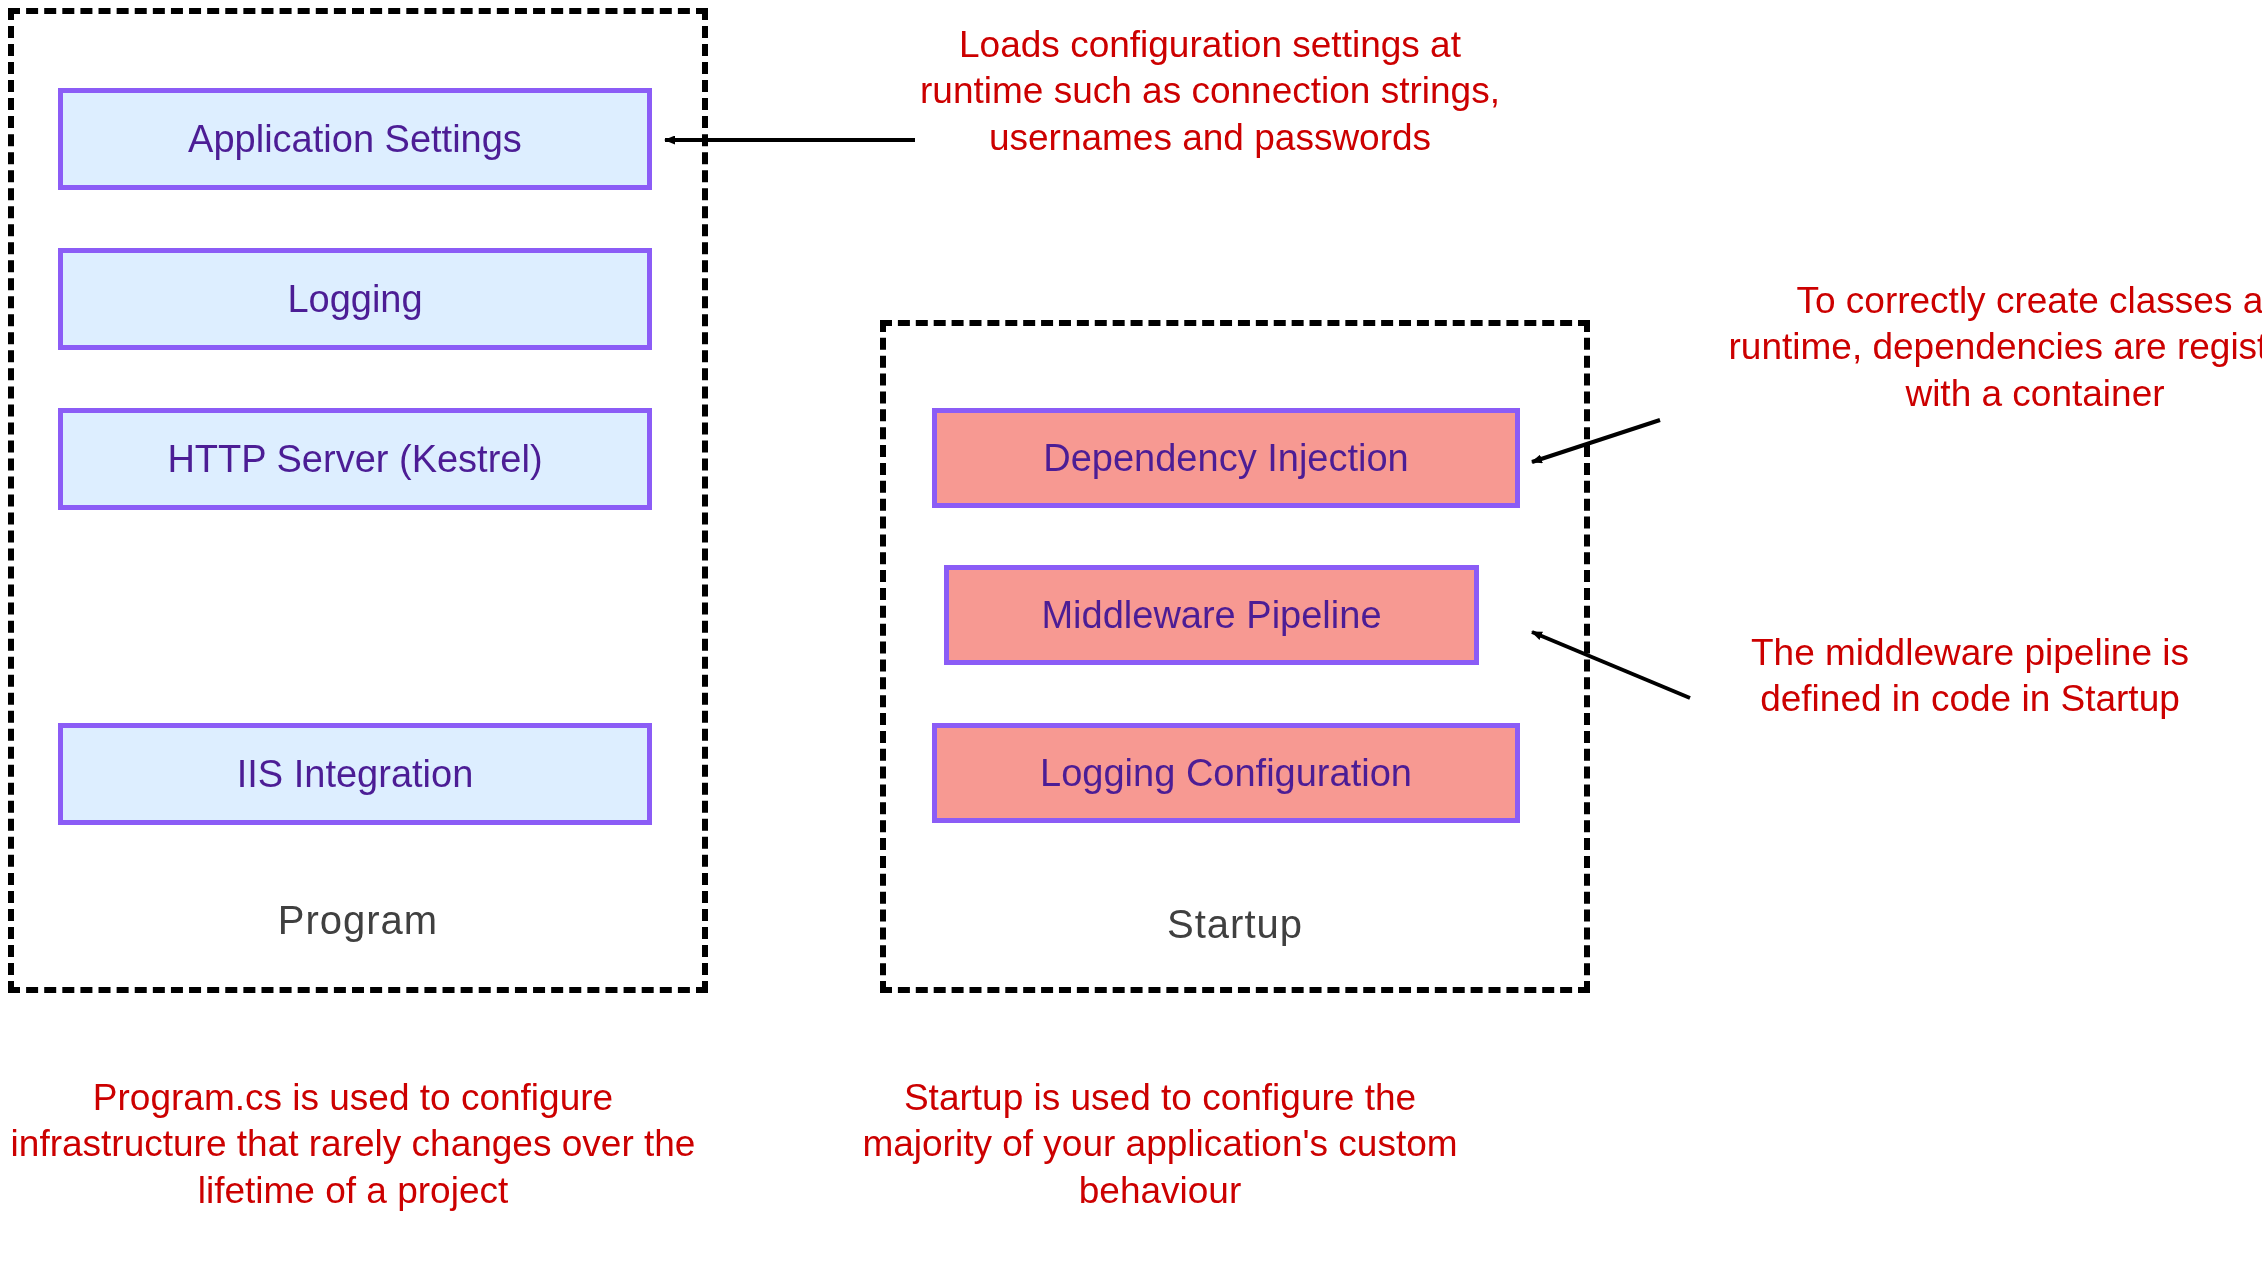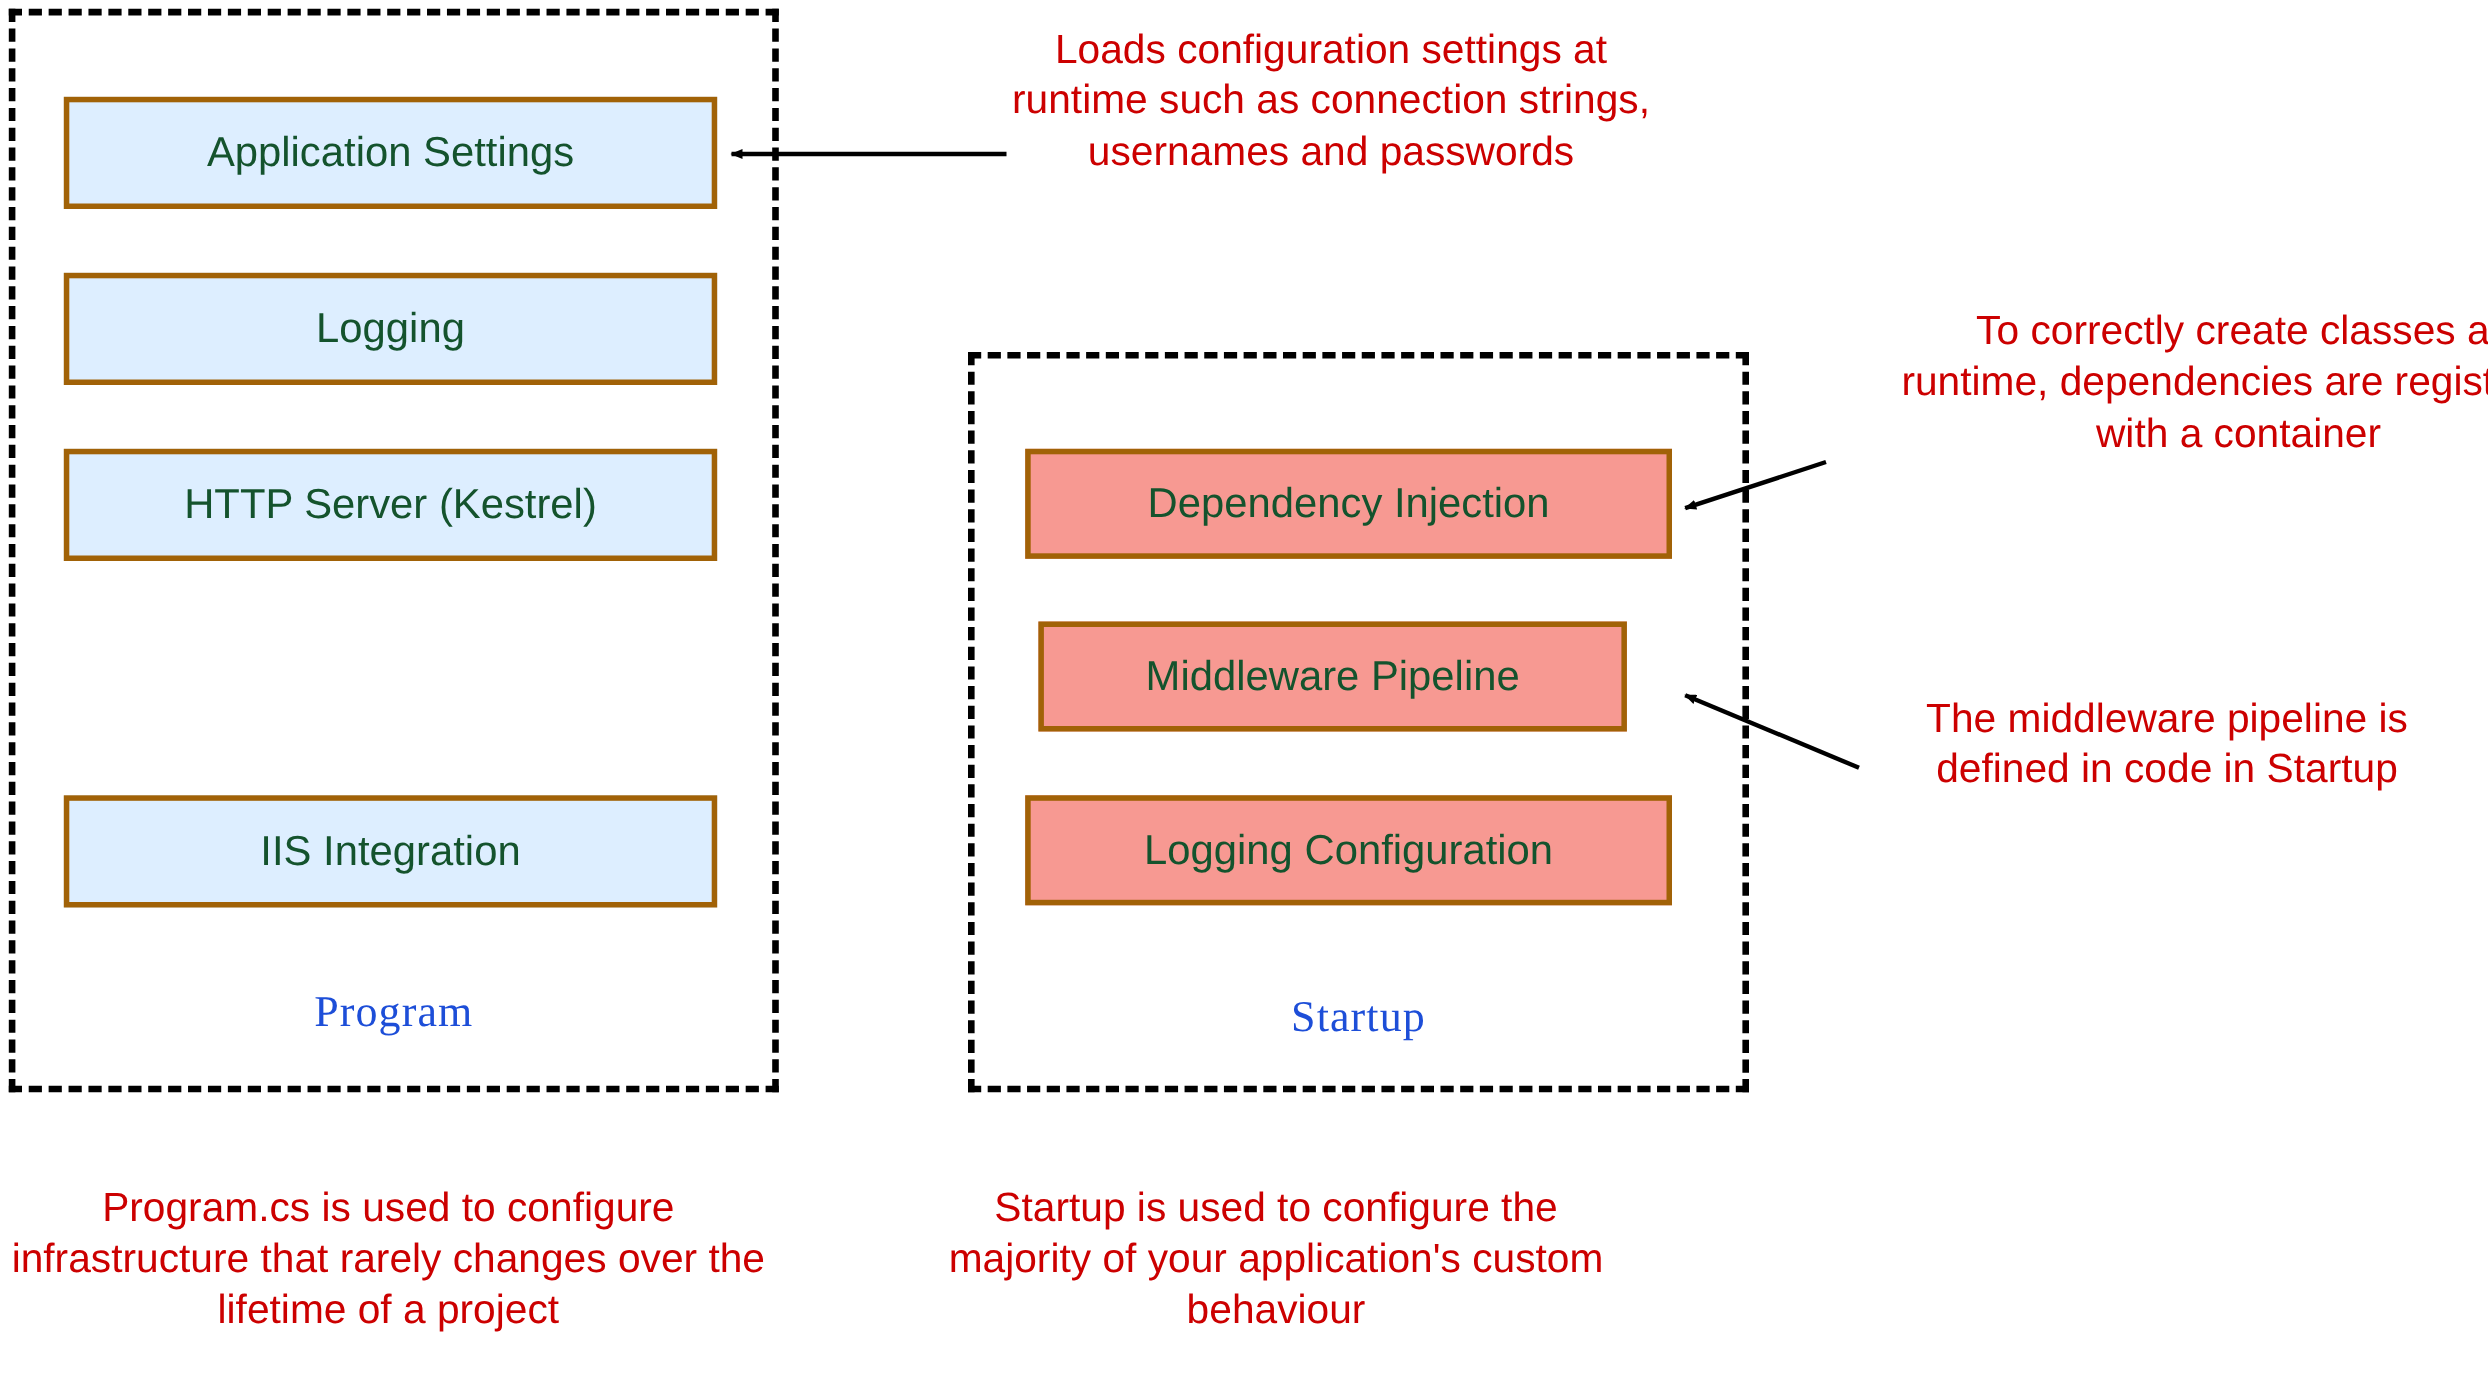--- a/index.html
+++ b/index.html
@@ -38,38 +38,38 @@
     left: 880px;
     top: 320px;
     width: 710px;
     height: 673px;
   }
   .group-label {
     position: absolute;
     left: 0;
     width: 100%;
     text-align: center;
-    font-family: Liberation Serif, serif;
+    font-family: Liberation Sans, sans-serif;
     font-size: 40px;
-    color: #1d4ed8;
+    color: #404040;
     letter-spacing: 1px;
   }
   #group-program .group-label { bottom: 44px; }
   #group-startup .group-label { bottom: 40px; }
 
   
   .box {
     position: absolute;
     box-sizing: border-box;
-    border: 5px solid #a16207;
+    border: 5px solid #8b5cf6;
     display: flex;
     align-items: center;
     justify-content: center;
     font-size: 38px;
-    color: #14532d;
+    color: #4c1d95;
     text-align: right;
   }
   .box.blue { background: #ddeeff; }
   .box.red  { background: #f79992; }
 
   
   #box-app-settings   { left: 58px;  top: 88px;  width: 594px; height: 102px; }
   #box-logging        { left: 58px;  top: 248px; width: 594px; height: 102px; }
   #box-http-server    { left: 58px;  top: 408px; width: 594px; height: 102px; }
   #box-content-root   { left: 58px;  top: 565px; width: 594px; height: 102px; }

